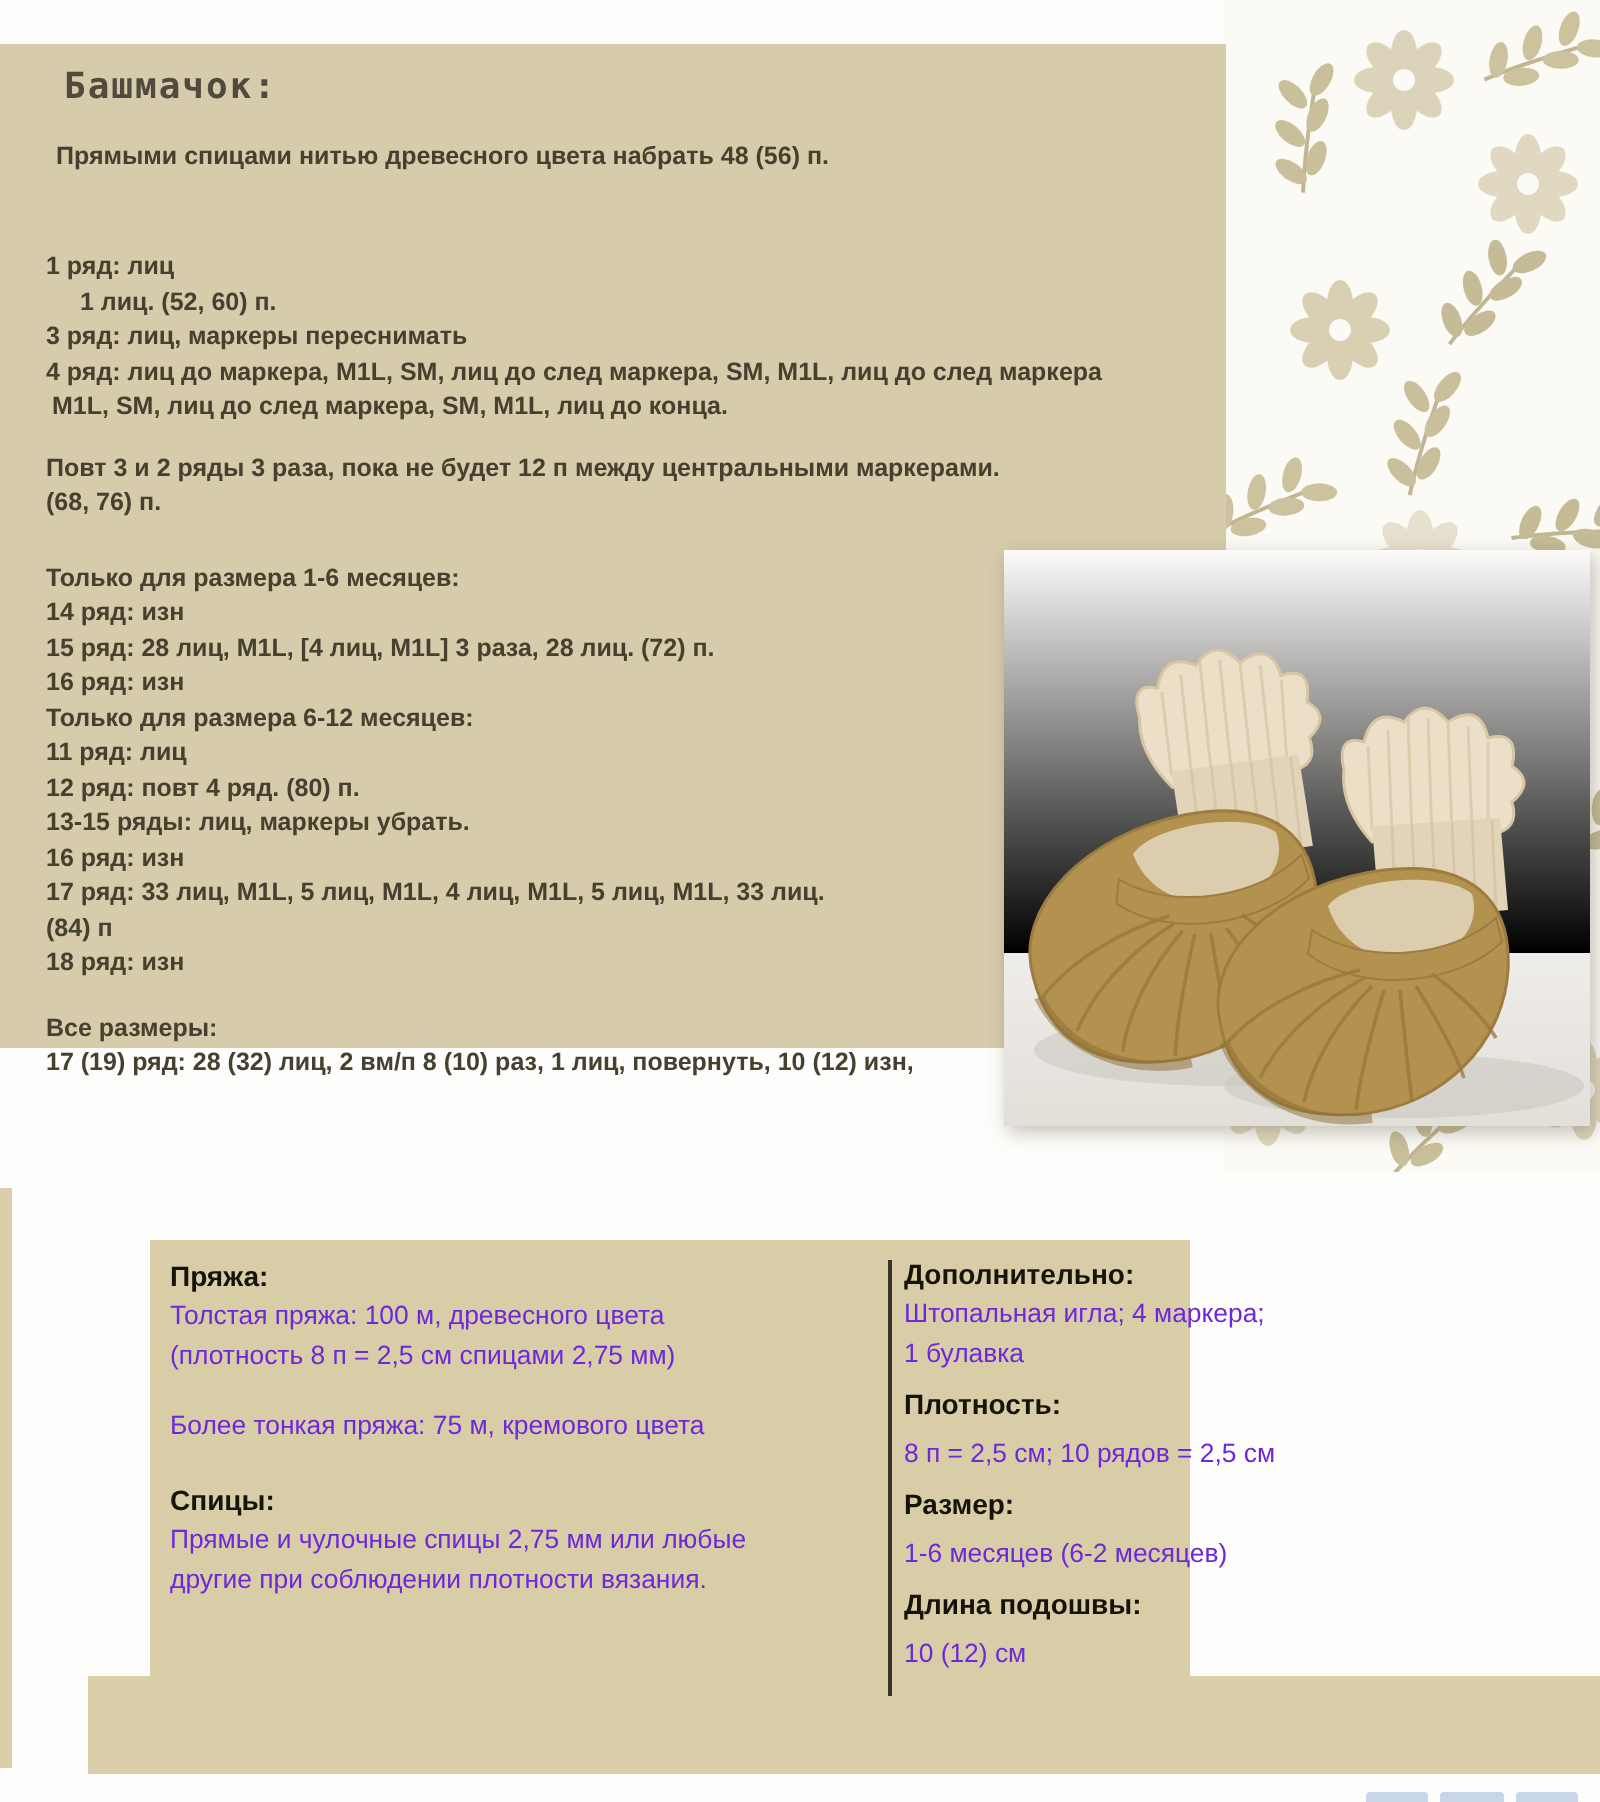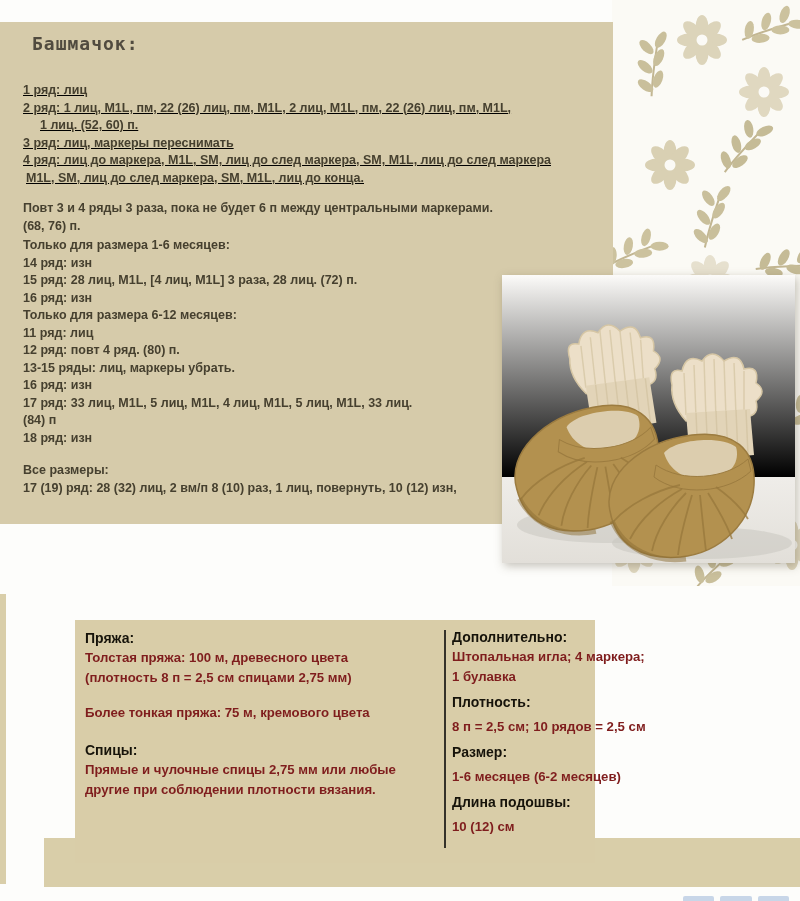--- a/index.html
+++ b/index.html
@@ -21,21 +21,21 @@
   .doc-title{
     margin:11px 0 0 32px;
     font-family:"DejaVu Sans Mono","Liberation Mono",monospace;
     font-size:18px;font-weight:700;letter-spacing:1px;color:#514b3f;
   }
   .intro{
     margin:17px 0 0 28px;
     font-size:12.5px;font-weight:700;color:#46402f;white-space:nowrap;
   }
   .para{margin-left:23px;}
-  .p1{margin-top:28px;text-decoration:underline;} .p2{margin-top:13px;} .p3{margin-top:2px;}
+  .p1{margin-top:40px;} .p2{margin-top:13px;} .p3{margin-top:20px;}
   .p4{} .p5{margin-top:15px;}
   .line{
     font-size:12.5px;font-weight:700;color:#46402f;
     line-height:17.5px;white-space:nowrap;
   }
   .ind1{padding-left:3px;}
   .ind2{padding-left:17px;}
   
   .photo{
     position:absolute;left:502px;top:275px;width:293px;height:288px;
@@ -55,21 +55,21 @@
   }
   .col-left{position:absolute;left:10px;top:8px;width:360px;}
   .col-right{position:absolute;left:377px;top:7px;width:275px;}
   .divider{
     position:absolute;left:369px;top:10px;width:2px;height:218px;background:#35322a;
   }
   .mat-h{
     font-size:14px;font-weight:800;color:#16130a;line-height:20px;white-space:nowrap;
   }
   .mat-t{
-    font-size:13.2px;font-weight:700;color:#7f1d1d;line-height:20px;white-space:nowrap;
+    font-size:13.2px;font-weight:400;color:#6d28d9;line-height:20px;white-space:nowrap;
   }
   .mt5{margin-top:5px;} .mt15{margin-top:15px;} .mt17{margin-top:17px;}
   
   .wm{
     position:absolute;left:683px;top:896px;width:106px;height:5px;display:flex;gap:6px;
   }
   .wm i{flex:1;background:#9db6d8;opacity:.55;border-radius:2px 2px 0 0;}
 </style>
 </head>
 <body>
@@ -118,32 +118,32 @@
     <use href="#br" transform="translate(100,390) rotate(-30)" fill="#c9bf9b"></use>
     <use href="#br" transform="translate(168,415) rotate(30)" fill="#c5bb96"></use>
     <use href="#br" transform="translate(25,490) rotate(-15)" fill="#ccc29e"></use>
     <use href="#br" transform="translate(95,560) rotate(20)" fill="#c9bf9b"></use>
     <use href="#br" transform="translate(150,20) rotate(45)" fill="#ccc29e"></use>
   </svg>
 </div>
 
 <div class="top-block">
   <div class="doc-title">Башмачок:</div>
+  <div class="intro">Прямыми спицами нитью древесного цвета набрать 48 (56) п.</div>
 
   <div class="para p1">
     <div class="line">1 ряд: лиц</div>
-    <div class="line">2 ряд: 1 лиц, M1L, пм, 22 (26) лиц, пм, M1L, 2 лиц, M1L, пм, 22 (26) лиц, пм, M1L,</div>
     <div class="line ind2">1 лиц.  (52, 60) п.</div>
     <div class="line">3 ряд: лиц, маркеры переснимать</div>
     <div class="line">4 ряд: лиц до маркера, M1L, SM, лиц до след маркера, SM, M1L, лиц до след маркера</div>
     <div class="line ind1">M1L, SM, лиц до след маркера, SM, M1L, лиц до конца.</div>
   </div>
 
   <div class="para p2">
-    <div class="line">Повт  3 и 4 ряды 3 раза, пока не будет 6 п между центральными маркерами.</div>
+    <div class="line">Повт  3 и 2 ряды 3 раза, пока не будет 12 п между центральными маркерами.</div>
     <div class="line">(68, 76) п.</div>
   </div>
 
   <div class="para p3">
     <div class="line">Только для размера 1-6 месяцев:</div>
     <div class="line">14 ряд:  изн</div>
     <div class="line">15 ряд: 28 лиц, M1L, [4 лиц, M1L] 3 раза, 28 лиц. (72) п.</div>
     <div class="line">16 ряд:  изн</div>
   </div>
 

